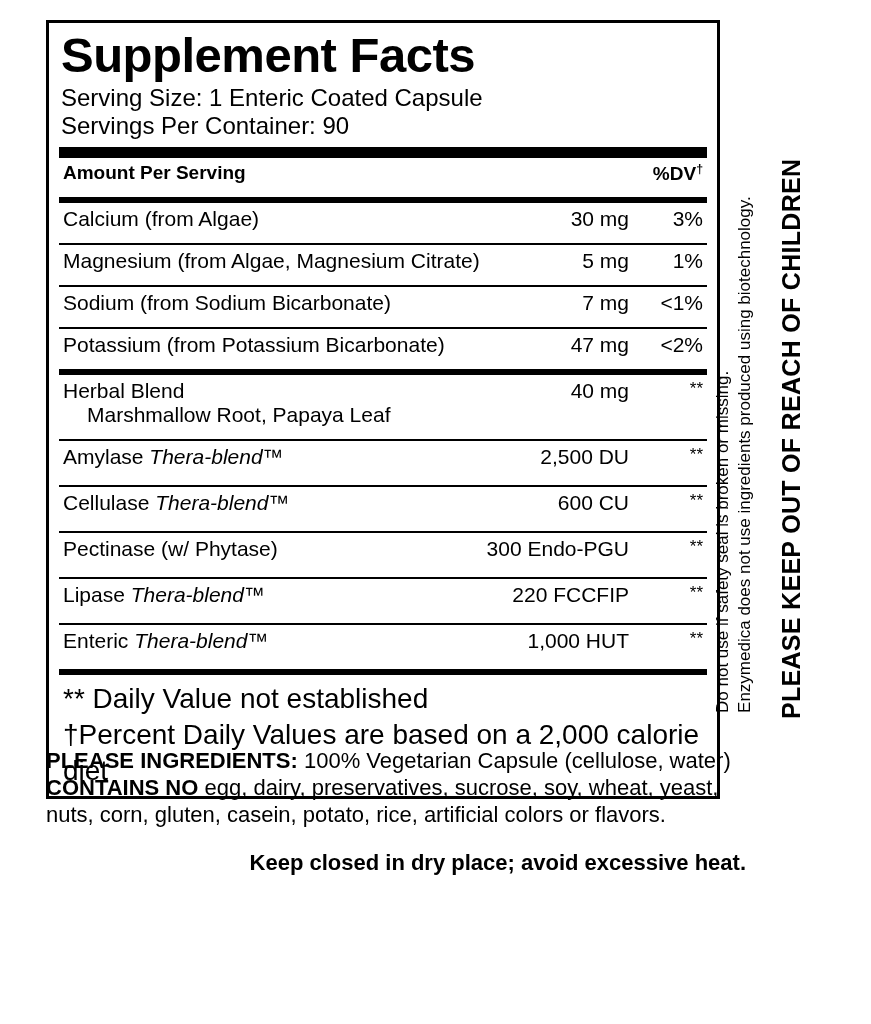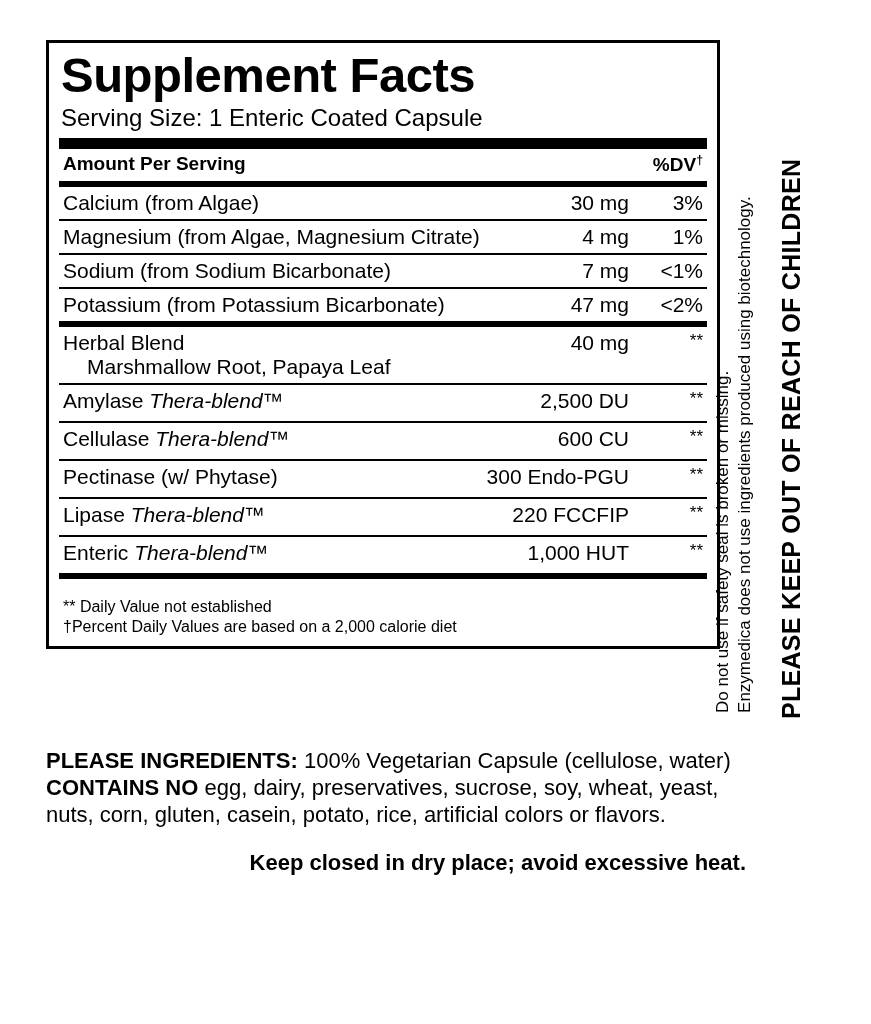--- a/index.html
+++ b/index.html
@@ -13,21 +13,21 @@
     position: relative;
     font-family: "Liberation Sans", sans-serif;
     color: #000000;
     overflow: hidden;
   }
 
   
   .panel {
     position: absolute;
     left: 46px;
-    top: 40px;
+    top: 20px;
     width: 674px;
     border: 3px solid #000;
     box-sizing: border-box;
     padding: 6px 10px 8px 10px;
     background: #fff;
   }
 
   .sf-title {
     font-family: "Liberation Sans", sans-serif;
     font-weight: bold;
@@ -55,21 +55,21 @@
     background: #000;
     margin: 0;
   }
 
   table.facts {
     width: 100%;
     border-collapse: collapse;
     font-size: 21px;
   }
   table.facts td {
-    padding: 4px 0 4px 0;
+    padding: 4px 0 12px 0;
     vertical-align: top;
   }
   .hdr-row td {
     font-weight: bold;
     font-size: 19px;
     padding: 3px 0 3px 0;
   }
   .row-line td {
     border-top: 2px solid #000;
   }
@@ -98,23 +98,23 @@
   }
   em.blend {
     font-style: italic;
   }
   sup.dag {
     font-size: 0.65em;
     vertical-align: super;
   }
 
   .footnotes {
-    font-size: 16px;
+    font-size: 28px;
     line-height: 1.28;
-    padding: 18px 0 0 4px;
+    padding: 6px 0 0 4px;
   }
 
   
   .bottom {
     position: absolute;
     left: 46px;
     top: 748px;
     width: 700px;
   }
   .bold-head {
@@ -153,20 +153,21 @@
   }
 </style>
 </head>
 <body>
 
 <div class="panel">
 
   <div class="sf-title">Supplement Facts</div>
 
   <div class="serving-line">Serving Size: 1 Enteric Coated Capsule</div>
+  <div class="serving-line">Servings Per Container: 90</div>
 
   <div class="rule-thick"></div>
 
   <table class="facts">
     <tbody>
       <tr class="hdr-row">
         <td class="name-cell">Amount Per Serving</td>
         <td class="amt-cell"></td>
         <td class="dv-cell"><span>%DV</span><sup class="dag">†</sup></td>
       </tr>
@@ -177,21 +178,21 @@
 
   <table class="facts">
     <tbody>
       <tr>
         <td class="name-cell">Calcium (from Algae)</td>
         <td class="amt-cell">30 mg</td>
         <td class="dv-cell">3%</td>
       </tr>
       <tr class="row-line">
         <td class="name-cell">Magnesium (from Algae, Magnesium Citrate)</td>
-        <td class="amt-cell">4 mg</td>
+        <td class="amt-cell">5 mg</td>
         <td class="dv-cell">1%</td>
       </tr>
       <tr class="row-line">
         <td class="name-cell">Sodium (from Sodium Bicarbonate)</td>
         <td class="amt-cell">7 mg</td>
         <td class="dv-cell">&lt;1%</td>
       </tr>
       <tr class="row-line">
         <td class="name-cell">Potassium (from Potassium Bicarbonate)</td>
         <td class="amt-cell">47 mg</td>

